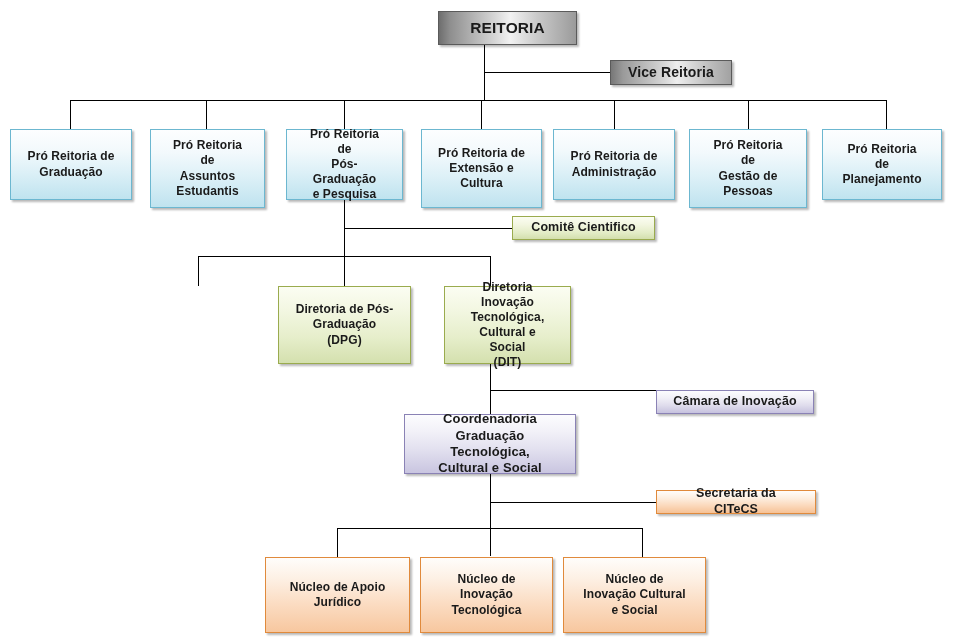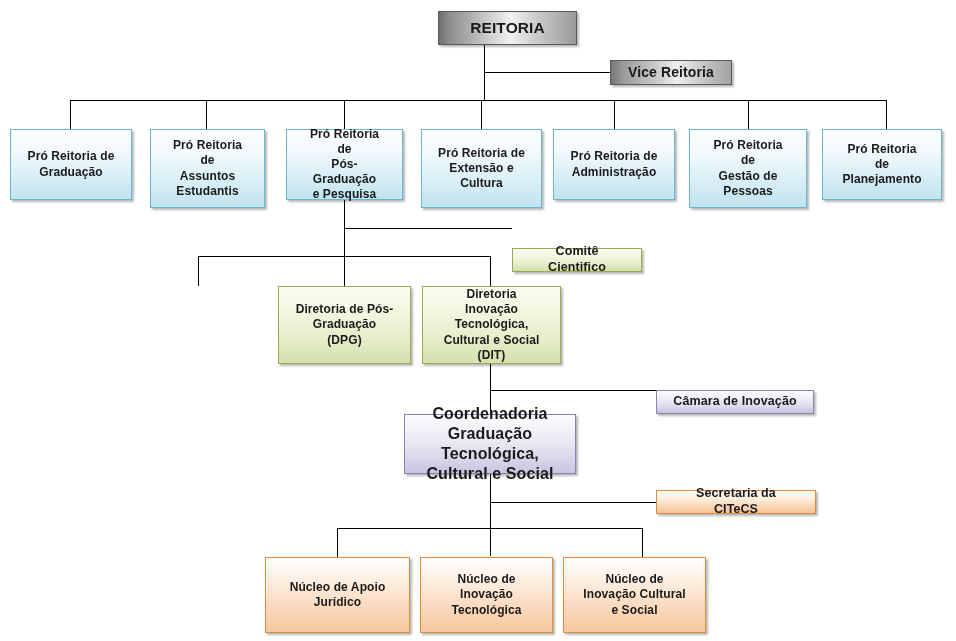--- a/index.html
+++ b/index.html
@@ -58,21 +58,21 @@
   }
   .n-green-sm{
     background:linear-gradient(to bottom,#fbfdf2 0%,#f2f6e0 35%,#e3ecc6 72%,#d3dfad 100%);
     border:1px solid #9aab4e;
     font-size:12.5px;
   }
   
   .n-purple{
     background:linear-gradient(to bottom,#fcfcfe 0%,#f2f1f8 28%,#e2e0ef 60%,#c9c5e0 100%);
     border:1px solid #8a82b5;
-    font-size:16px;
+    font-size:13px;
   }
   .n-purple-sm{
     background:linear-gradient(to bottom,#fcfcfe 0%,#f1f0f7 32%,#dfdcec 66%,#c6c2de 100%);
     border:1px solid #8a82b5;
     font-size:12.5px;
   }
   
   .n-orange{
     background:linear-gradient(to bottom,#fffdfb 0%,#fdf0e4 28%,#fbdcc2 62%,#f7c79f 100%);
     border:1px solid #e08a3c;
@@ -153,28 +153,28 @@
   <div class="node n-blue" style="left:553px;top:129px;width:122px;height:71px;">
     <span class="txt">Pró Reitoria de<br>Administração</span>
   </div>
   <div class="node n-blue" style="left:689px;top:129px;width:118px;height:79px;">
     <span class="txt">Pró Reitoria de<br>Gestão de<br>Pessoas</span>
   </div>
   <div class="node n-blue" style="left:822px;top:129px;width:120px;height:71px;">
     <span class="txt">Pró Reitoria de<br>Planejamento</span>
   </div>
 
-  <div class="node n-green-sm" style="left:512px;top:216px;width:130px;height:24px;margin-top:32px;">
+  <div class="node n-green-sm" style="left:512px;top:216px;width:143px;height:24px;">
     <span class="txt">Comitê Cientifico</span>
   </div>
 
   <div class="node n-green" style="left:278px;top:286px;width:133px;height:78px;">
     <span class="txt">Diretoria de Pós-<br>Graduação<br>(DPG)</span>
   </div>
-  <div class="node n-green" style="left:422px;top:286px;width:139px;height:78px;">
+  <div class="node n-green" style="left:444px;top:286px;width:127px;height:78px;">
     <span class="txt">
       <span>Diretoria Inovação</span><br>
       <span>Tecnológica,</span><br>
       <span>Cultural e <span class="sq">Social</span></span><br>
       <span>(DIT)</span>
     </span>
   </div>
 
   <div class="node n-purple-sm" style="left:656px;top:378px;width:158px;height:24px;margin-top:12px;">
     <span class="txt">Câmara de Inovação</span>

